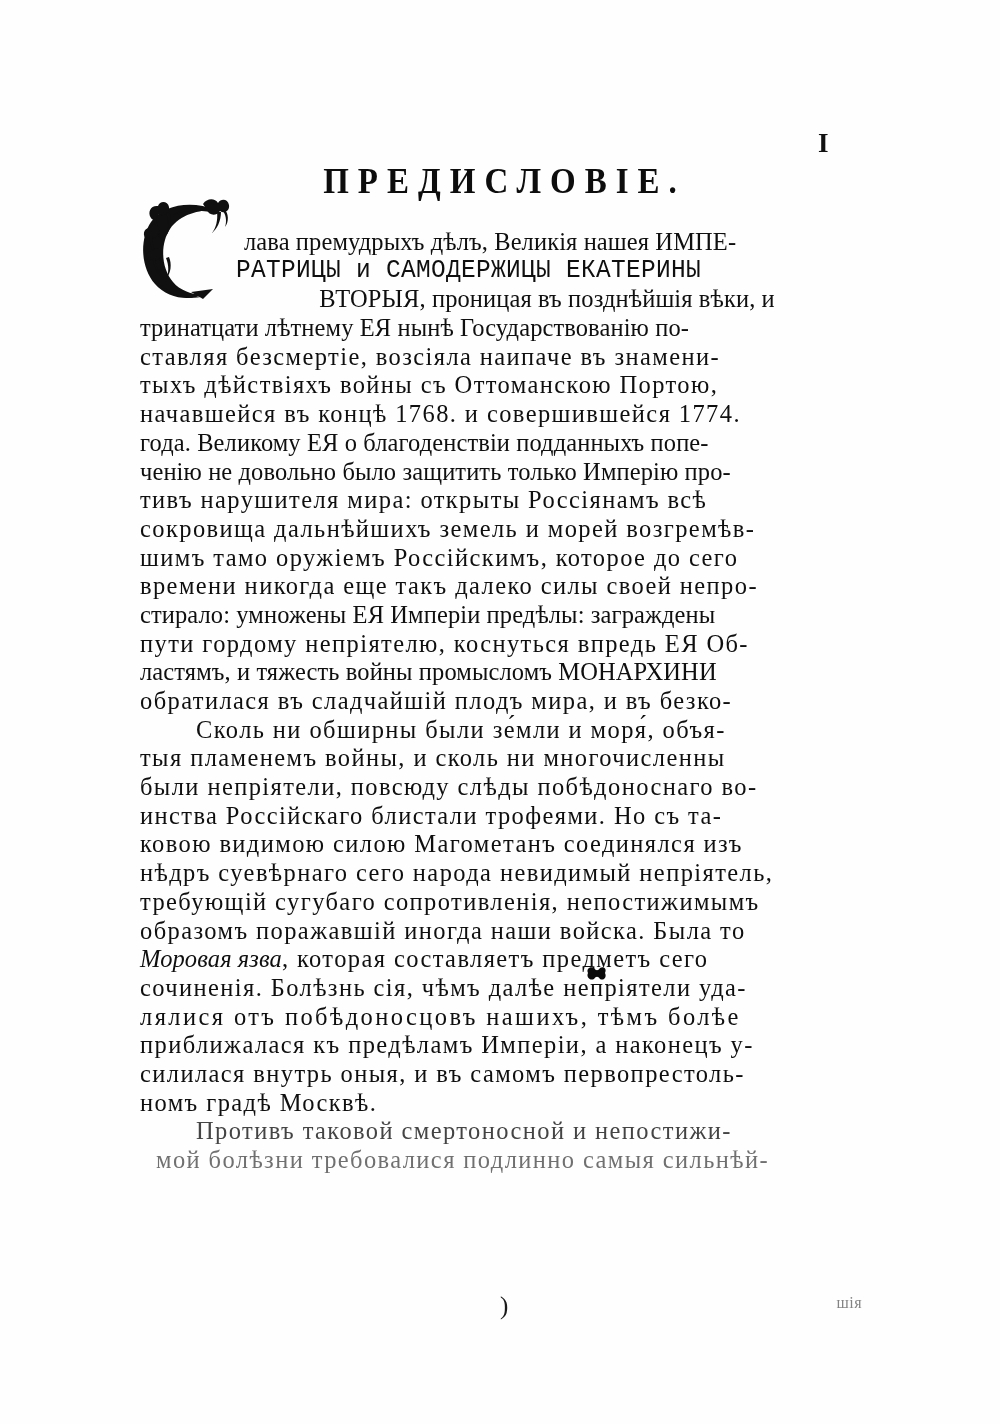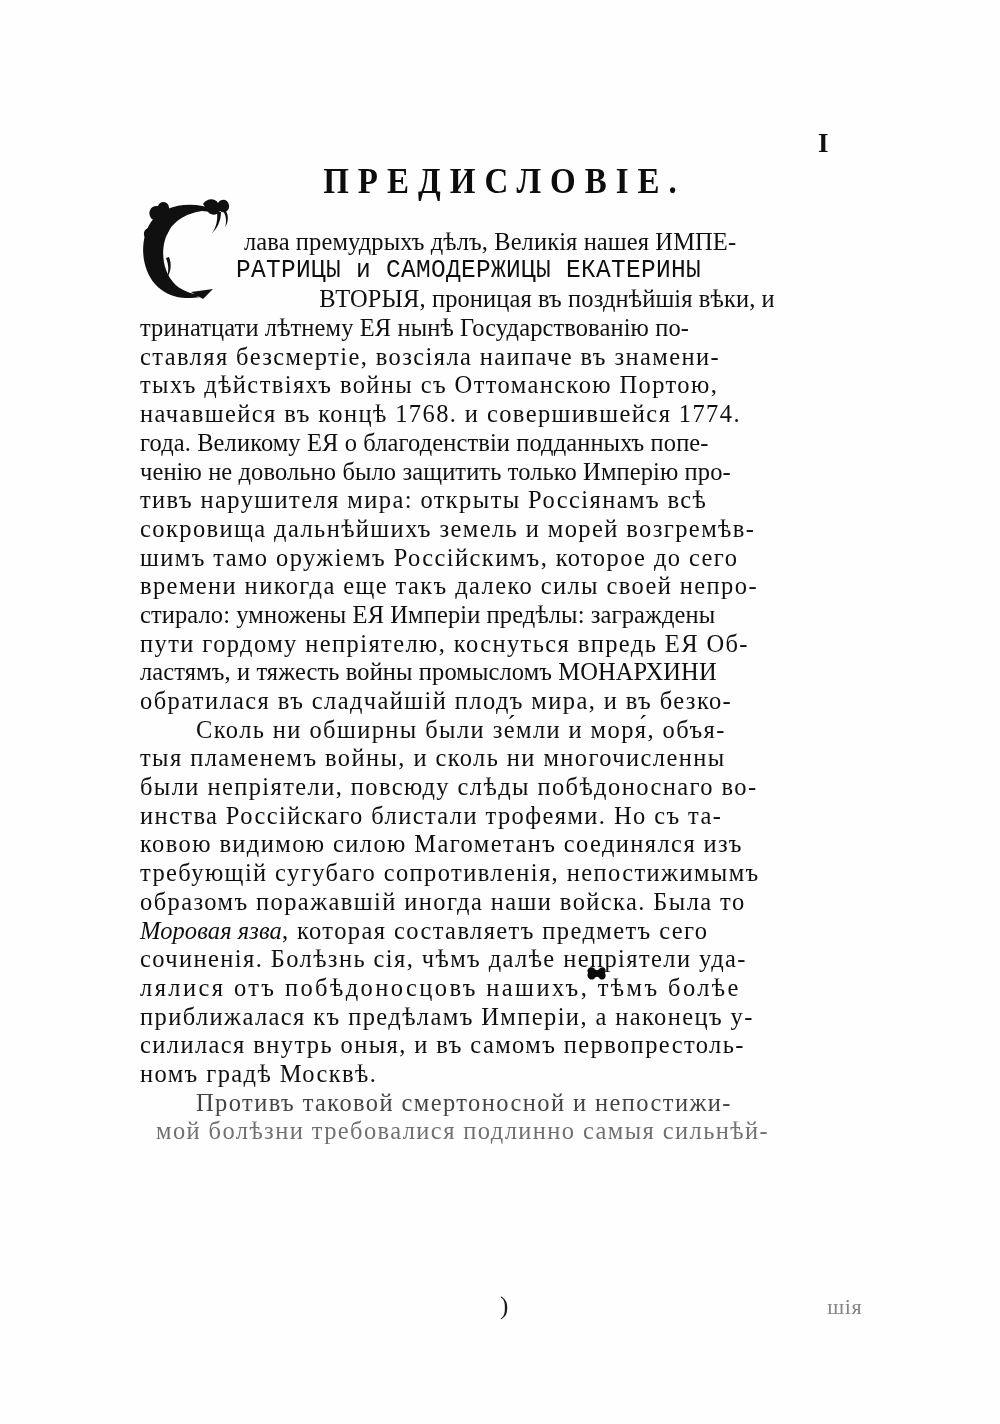--- a/index.html
+++ b/index.html
@@ -104,21 +104,21 @@
     position: absolute;
     left: 360px;
     top: 0;
     font-size: 25px;
     color: #1a1a1a;
   }
   .catchword {
     position: absolute;
     right: 8px;
     top: 2px;
-    font-size: 22px;
+    font-size: 16px;
     color: #555;
     opacity: 0.72;
     letter-spacing: 0.5px;
   }
 
   
   .blot {
     position: absolute;
     left: 585px;
     top: 966px;
@@ -230,20 +230,23 @@
     <div class="ln">
       <span class="spaced">были непріятели, повсюду слѣды побѣдоноснаго во-</span>
     </div>
     <div class="ln">
       <span class="spaced">инства Россійскаго блистали трофеями.   Но съ та-</span>
     </div>
     <div class="ln">
       <span class="spaced">ковою видимою силою Магометанъ соединялся изъ</span>
     </div>
     <div class="ln">
+      <span class="spaced">нѣдръ суевѣрнаго сего народа невидимый непріятель,</span>
+    </div>
+    <div class="ln">
       <span class="spaced">требующій сугубаго сопротивленія, непостижимымъ</span>
     </div>
     <div class="ln">
       <span class="spaced">образомъ поражавшій иногда наши войска.   Была то</span>
     </div>
 
     <div class="ln">
       <span class="ital">Моровая язва</span><span class="spaced">, которая составляетъ предметъ сего</span>
     </div>
     <div class="ln">

